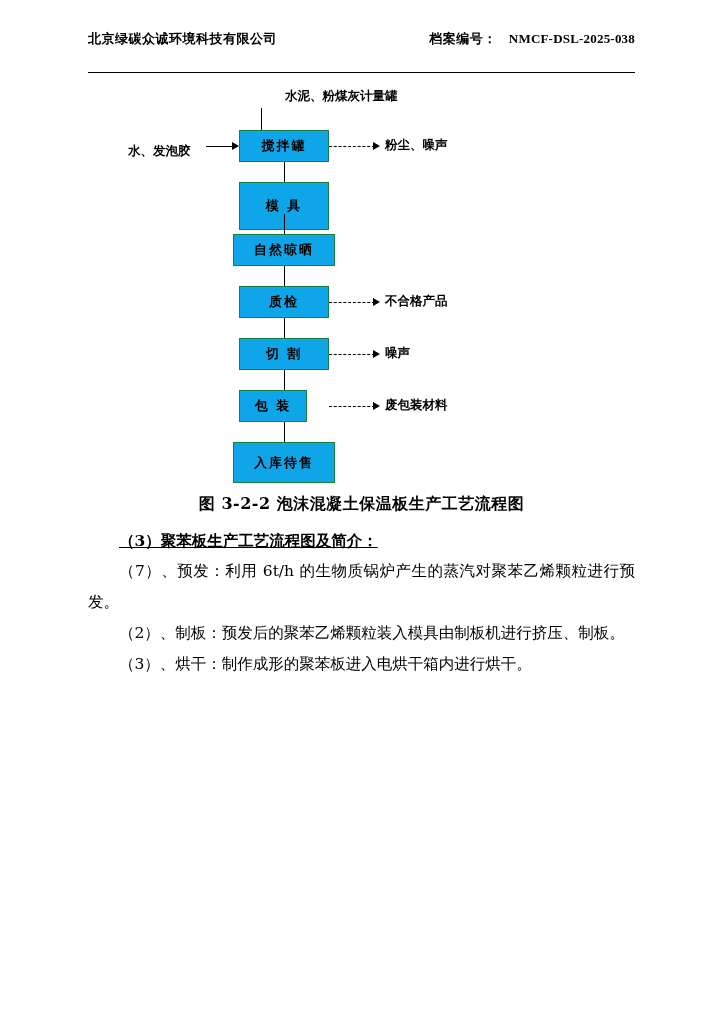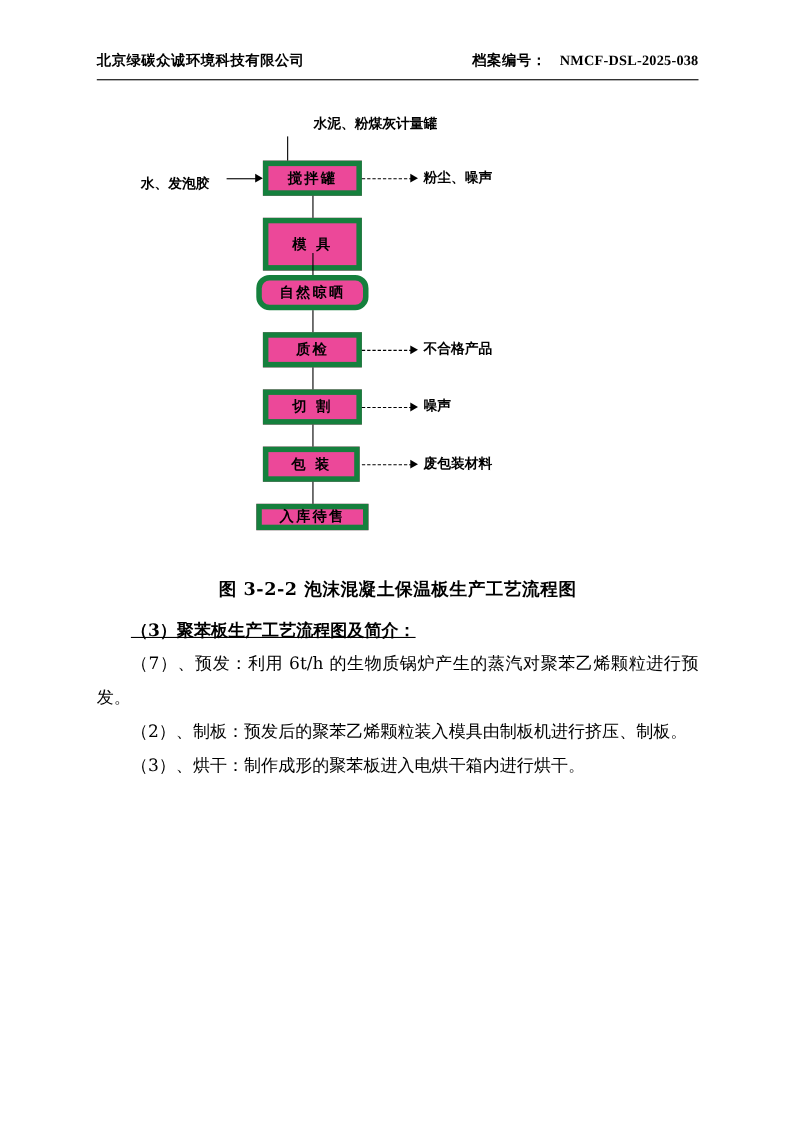--- a/index.html
+++ b/index.html
@@ -22,21 +22,21 @@
     box-sizing: border-box;
     padding: 0 88px;
   }
 
   
   .header {
     position: relative;
     display: flex;
     align-items: baseline;
     justify-content: space-between;
-    padding-top: 46px;
+    padding-top: 30px;
     font-size: 13.5px;
     letter-spacing: 0.5px;
   }
   .header-left {
     font-family: "DejaVu Serif", "Liberation Serif", serif;
     font-size: 13px;
     font-weight: 600;
   }
   .header-right {
     font-family: "DejaVu Serif", "Liberation Serif", serif;
@@ -61,22 +61,22 @@
   }
 
   
   .flow {
     position: relative;
     height: 400px;
     margin-top: 40px;
   }
   .node {
     position: absolute;
-    border: 5px solid #15803d;
-    background: #ec4899;
+    border: 1px solid #15803d;
+    background: #0ea5e9;
     font-family: "DejaVu Serif", "Liberation Serif", serif;
     font-size: 13px;
     font-weight: 600;
     display: flex;
     align-items: center;
     justify-content: center;
     letter-spacing: 2px;
     box-sizing: border-box;
     text-align: center;
   }
@@ -115,21 +115,21 @@
     border-left: 7px solid #000;
   }
 
   
   .caption {
     text-align: center;
     font-family: "DejaVu Serif", "Liberation Serif", serif;
     font-weight: 700;
     font-size: 16px;
     letter-spacing: 0.5px;
-    margin-top: 22px;
+    margin-top: 6px;
   }
   .para {
     font-family: "DejaVu Serif", "Liberation Serif", serif;
     font-size: 15.5px;
     line-height: 2.0;
     text-align: justify;
     margin: 0;
   }
   .para.bold {
     font-weight: 700;
@@ -183,50 +183,50 @@
     <div class="lbl" style="left:297px; top:49px;">粉尘、噪声</div>
 
     <div class="vline" style="left:196px; top:74px; height:26px;"></div>
     <div class="arrow-down" style="left:192px; top:98px;"></div>
 
     <div class="node" style="left:151px; top:94px; width:90px; height:48px;">模 具</div>
 
     <div class="vline" style="left:196px; top:126px; height:26px;"></div>
     <div class="arrow-down" style="left:192px; top:150px;"></div>
 
-    <div class="node" style="left:145px; top:146px; width:102px; height:32px;border-radius:12px;">自然晾晒</div>
+    <div class="node" style="left:145px; top:146px; width:102px; height:32px;">自然晾晒</div>
 
     <div class="vline" style="left:196px; top:178px; height:26px;"></div>
     <div class="arrow-down" style="left:192px; top:202px;"></div>
 
     <div class="node" style="left:151px; top:198px; width:90px; height:32px;">质检</div>
     <div class="hline dash" style="left:241px; top:214px; width:46px;"></div>
     <div class="arrow-right" style="left:285px; top:210px;"></div>
     <div class="lbl" style="left:297px; top:205px;">不合格产品</div>
 
     <div class="vline" style="left:196px; top:230px; height:26px;"></div>
     <div class="arrow-down" style="left:192px; top:254px;"></div>
 
     <div class="node" style="left:151px; top:250px; width:90px; height:32px;">切 割</div>
     <div class="hline dash" style="left:241px; top:266px; width:46px;"></div>
     <div class="arrow-right" style="left:285px; top:262px;"></div>
     <div class="lbl" style="left:297px; top:257px;">噪声</div>
 
     <div class="vline" style="left:196px; top:282px; height:26px;"></div>
     <div class="arrow-down" style="left:192px; top:306px;"></div>
 
-    <div class="node" style="left:151px; top:302px; width:88px; height:32px;">包 装</div>
+    <div class="node" style="left:151px; top:302px; width:68px; height:32px;">包 装</div>
     <div class="hline dash" style="left:241px; top:318px; width:46px;"></div>
     <div class="arrow-right" style="left:285px; top:314px;"></div>
     <div class="lbl" style="left:297px; top:309px;">废包装材料</div>
 
     <div class="vline" style="left:196px; top:334px; height:26px;"></div>
     <div class="arrow-down" style="left:192px; top:358px;"></div>
 
-    <div class="node" style="left:145px; top:354px; width:102px; height:24px;">入库待售</div>
+    <div class="node" style="left:145px; top:354px; width:102px; height:41px;">入库待售</div>
   </div>
 
   <div class="caption">图 3-2-2 泡沫混凝土保温板生产工艺流程图</div>
 
   <p class="para bold indent section-head">（3）聚苯板生产工艺流程图及简介：</p>
   <p class="para indent">（7）、预发：利用 6t/h 的生物质锅炉产生的蒸汽对聚苯乙烯颗粒进行预发。</p>
   <p class="para indent">（2）、制板：预发后的聚苯乙烯颗粒装入模具由制板机进行挤压、制板。</p>
   <p class="para indent">（3）、烘干：制作成形的聚苯板进入电烘干箱内进行烘干。</p>
 
 </div>

